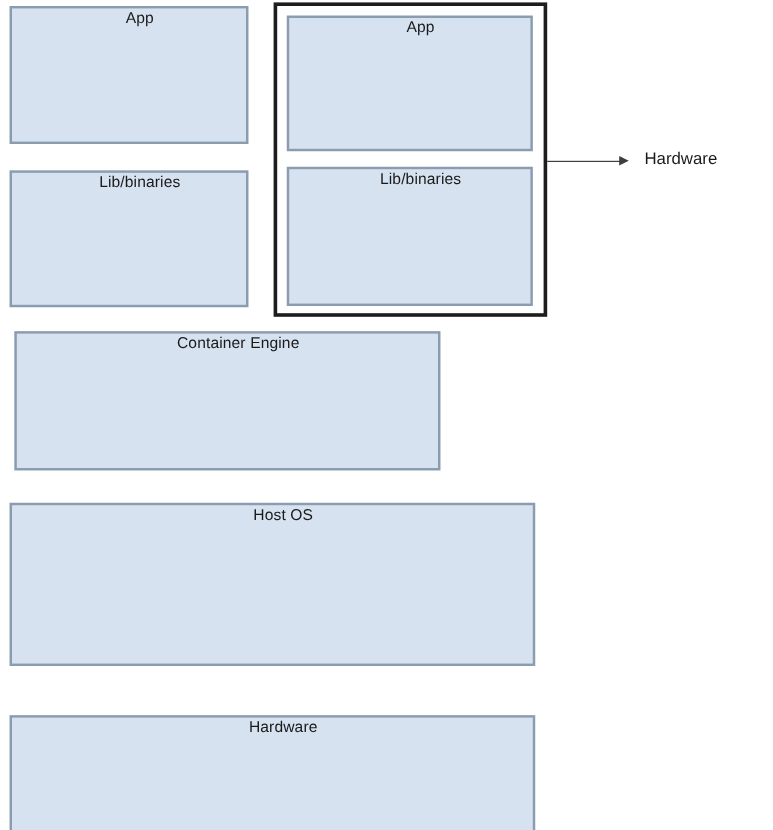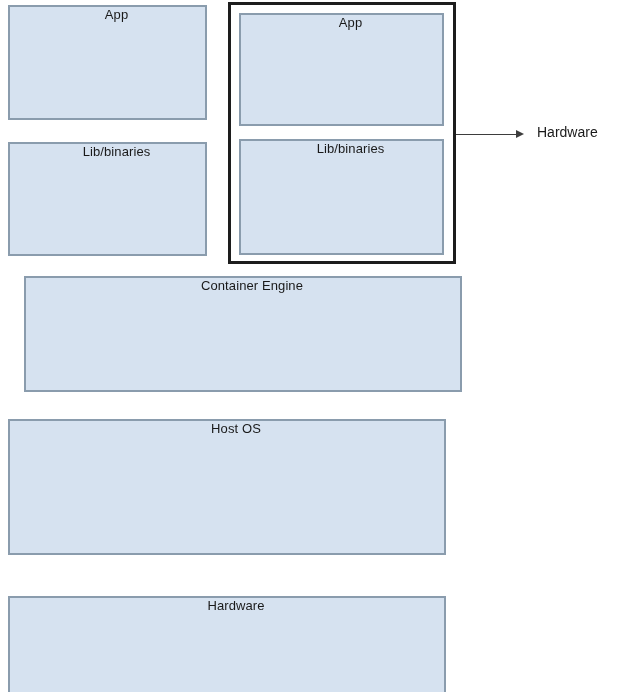--- a/index.html
+++ b/index.html
@@ -58,21 +58,21 @@
     top: 2px;
     width: 228px;
     height: 262px;
     border: 3px solid #1d1d1d;
     background: #ffffff;
   }
   #box-app-right  { left: 239px; top: 13px;  width: 205px; height: 113px; }
   #box-lib-right  { left: 239px; top: 139px; width: 205px; height: 116px; }
 
   
-  #box-engine     { left: 24px;  top: 276px; width: 438px; height: 116px; }
+  #box-engine     { left: 12px;  top: 276px; width: 355px; height: 116px; }
   #box-hostos     { left: 8px;  top: 419px; width: 438px; height: 136px; }
   #box-hardware   { left: 8px;  top: 584px; width: 438px; height: 113px; margin-top: 12px; }
 
   
   #callout-container {
     position: absolute;
     left: 456px;
     top: 118px;
     width: 188px;
     height: 34px;

